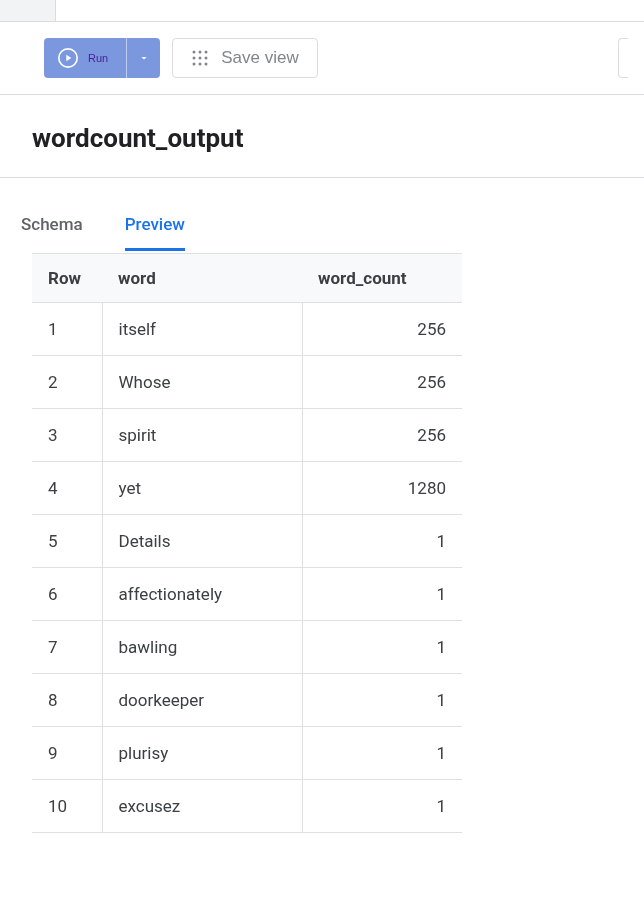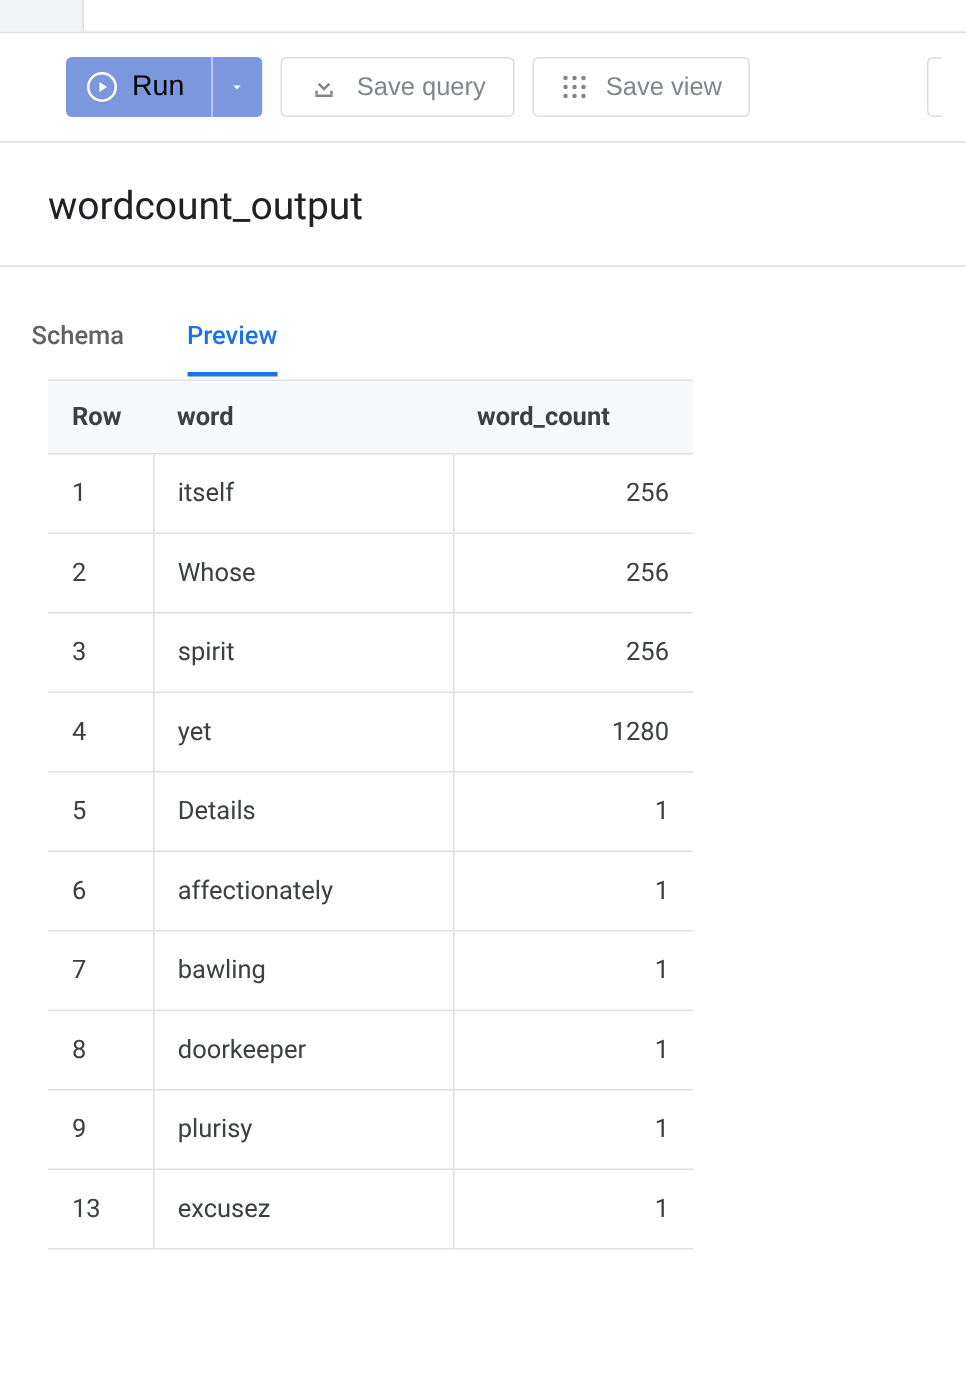--- a/index.html
+++ b/index.html
@@ -26,26 +26,26 @@
       padding: 16px 16px 16px 44px;
       align-items: center;
       border-bottom: 1px solid #dadce0;
     }
     .run-button-group {
       display: flex;
       align-items: stretch;
     }
     .run-button {
       background: #7b98de;
-      color: #000000;
+      color: #4c1d95;
       border: none;
       border-radius: 4px 0 0 4px;
       padding: 0 18px 0 14px;
       height: 40px;
-      font-size: 19px;
+      font-size: 11px;
       font-weight: 500;
       display: inline-flex;
       align-items: center;
       gap: 10px;
       cursor: pointer;
     }
     .run-button-caret {
       background: #7b98de;
       color: #fff;
       border: none;
@@ -79,21 +79,21 @@
       height: 40px;
       width: 10px;
       margin-left: auto;
     }
     .title-bar {
       padding: 28px 32px 24px;
       border-bottom: 1px solid #dadce0;
     }
     .title {
       font-size: 26px;
-      font-weight: 400;
+      font-weight: 700;
       color: #202124;
     }
     .tabs {
       display: flex;
       gap: 42px;
       padding: 0 21px;
       margin-top: 22px;
     }
     .tab {
       padding: 14px 0;
@@ -152,27 +152,20 @@
       </svg>
       <span>Run</span>
     </button>
     <button class="run-button-caret">
       <svg width="12" height="12" viewBox="0 0 24 24" fill="#fff">
         <path d="M7 10l5 5 5-5z"></path>
       </svg>
     </button>
   </div>
 
-  <button class="toolbar-button">
-    <svg width="20" height="20" viewBox="0 0 24 24" fill="#80868b">
-      <path d="M19 18H5v2h14v-2zM12 2v10.17l3.59-3.58L17 10l-5 5-5-5 1.41-1.41L12 12.17V2h0z"></path>
-      <path d="M5 15h2v3H5zM17 15h2v3h-2z"></path>
-    </svg>
-    <span>Save query</span>
-  </button>
 
   <button class="toolbar-button">
     <svg width="18" height="18" viewBox="0 0 24 24" fill="#80868b">
       <circle cx="4" cy="4" r="2"></circle>
         <circle cx="12" cy="4" r="2"></circle>
         <circle cx="20" cy="4" r="2"></circle>
       <circle cx="4" cy="12" r="2"></circle>
         <circle cx="12" cy="12" r="2"></circle>
         <circle cx="20" cy="12" r="2"></circle>
       <circle cx="4" cy="20" r="2"></circle>
@@ -243,19 +236,19 @@
           <td class="col-row">8</td>
           <td class="col-word">doorkeeper</td>
           <td class="col-count num">1</td>
         </tr>
         <tr>
           <td class="col-row">9</td>
           <td class="col-word">plurisy</td>
           <td class="col-count num">1</td>
         </tr>
         <tr>
-          <td class="col-row">13</td>
+          <td class="col-row">10</td>
           <td class="col-word">excusez</td>
           <td class="col-count num">1</td>
         </tr>
       </tbody>
   </table>
 </div>
 
 </body></html>

